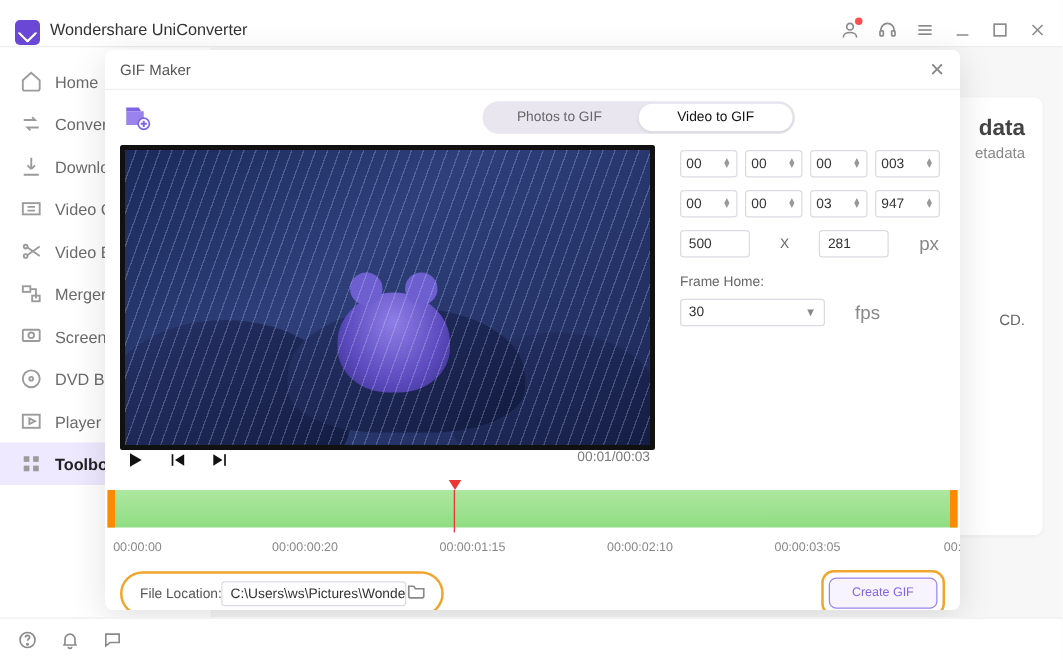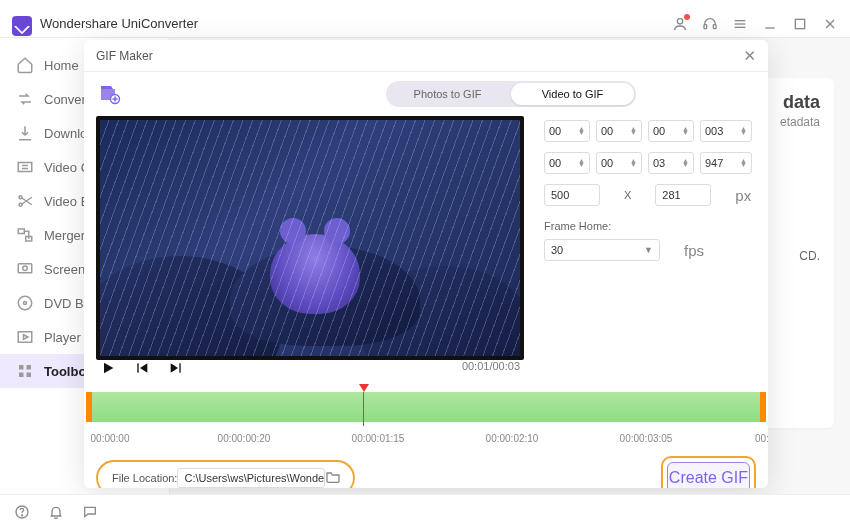--- a/index.html
+++ b/index.html
@@ -89,21 +89,21 @@
   .ticklabel{position:absolute; top:11px; transform:translateX(-50%); font-size:10px; color:#888;}
 
   
   .bottom { display:flex; align-items:center; margin-top:12px; gap:10px; }
   .loc-wrap { display:flex; align-items:center; gap:0; border:2px solid #f2a52e; border-radius:18px; padding:6px 12px 6px 14px; }
   .loc-label{font-size:11px; color:#555;}
   .loc-path{display:flex; align-items:center; width:148px; height:20px; border:1px solid #dcdbe3; border-radius:3px; padding:0 6px; font-size:11px; color:#333; overflow:hidden; white-space:nowrap;}
   .folder{cursor:pointer; color:#888;}
   .spacer{flex:1;}
   .create-wrap{border:2px solid #f2a52e; border-radius:10px; padding:4px;}
-  .create-btn{border:1px solid #9a83ec; background:#f7f4ff; color:#7f65e6; font-size:16px; padding:6px 1px; border-radius:6px; cursor:pointer;}
+  .create-btn{border:1px solid #9a83ec; background:#f7f4ff; color:#7f65e6; font-size:10px; padding:6px 18px; border-radius:6px; cursor:pointer;}
 
   
   .statusbar{position:absolute; bottom:0; left:0; right:0; height:34px; background:#fff; border-top:1px solid #eee; display:flex; align-items:center; gap:18px; padding:0 14px;}
   .sb-ico{width:16px;height:16px;color:#8b8b8b;cursor:pointer;}
 </style>
 </head>
 <body>
 
 <div class="titlebar">
   <div class="app-logo"></div>

